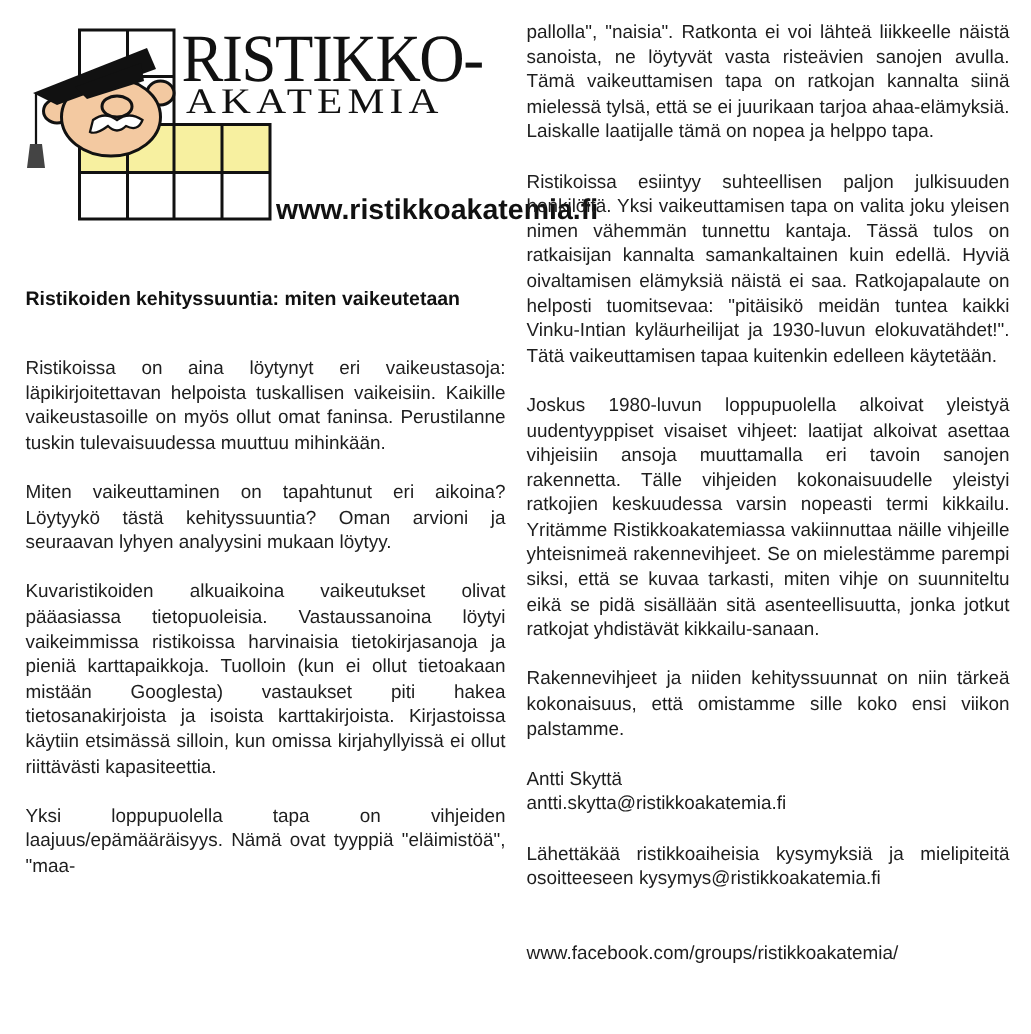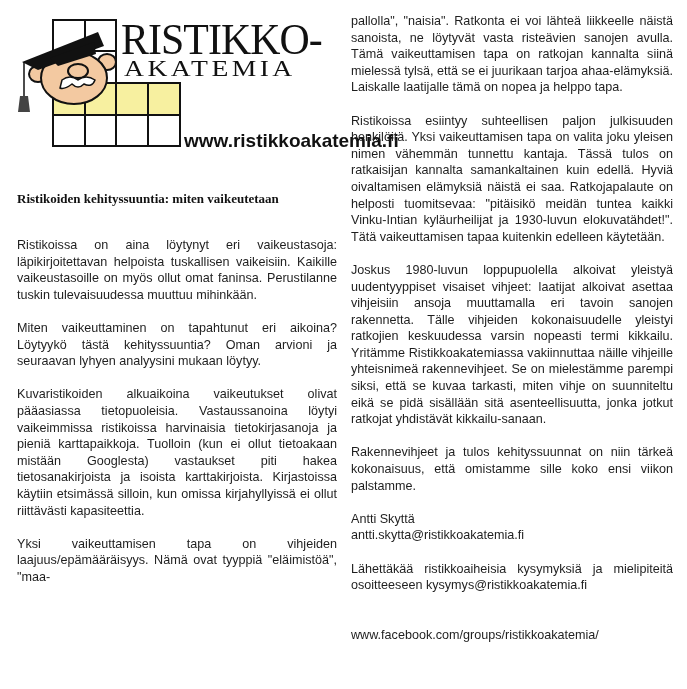--- a/index.html
+++ b/index.html
@@ -10,21 +10,21 @@
   .brand-line1 { position: absolute; left: 121px; top: 17px; font-family: "Liberation Serif", serif;
                  font-size: 45px; line-height: 45px; letter-spacing: -1px; color: #111; white-space: nowrap; transform: scaleX(0.93); transform-origin: left top; }
   .brand-line2 { position: absolute; left: 124px; top: 56px; font-family: "Liberation Serif", serif;
                  font-size: 24px; line-height: 24px; letter-spacing: 3px; color: #111; white-space: nowrap; transform: scaleX(1.15); transform-origin: left top; }
   .brand-url { position: absolute; left: 184px; top: 130px; font-family: "Liberation Sans", sans-serif;
                font-weight: bold; font-size: 19px; color: #111; white-space: nowrap; }
   .col { position: absolute; font-family: "Liberation Sans", sans-serif; font-size: 12.6px; line-height: 16.6px; color: #1e1e1e; }
   .col-left { left: 17px; top: 237px; width: 320px; }
   .col-right { left: 351px; top: 13px; width: 322px; }
   .col p { margin: 0 0 16.6px 0; text-align: justify; }
-  .headline { position: absolute; left: 17px; top: 191px; font-family: Liberation Serif, serif; font-weight: bold; font-size: 13px; color: #111; white-space: nowrap; }
+  .headline { position: absolute; left: 17px; top: 191px; font-family: Liberation Sans, sans-serif; font-weight: bold; font-size: 13px; color: #111; white-space: nowrap; }
   .nj { text-align: center; }
 </style>
 </head>
 <body>
 
 <div class="logo">
   <svg width="200" height="160" viewBox="0 0 200 160">
 
     <rect x="53" y="83" width="127" height="32" fill="#f7f0a0"></rect>
 
@@ -56,28 +56,28 @@
   <div class="brand-line2">AKATEMIA</div>
   <div class="brand-url">www.ristikkoakatemia.fi</div>
 </div>
 
 <div class="headline">Ristikoiden kehityssuuntia: miten vaikeutetaan</div>
 
 <div class="col col-left">
   <p>Ristikoissa on aina löytynyt eri vaikeustasoja: läpikirjoitettavan helpoista tuskallisen vaikeisiin. Kaikille vaikeustasoille on myös ollut omat faninsa. Perustilanne tuskin tulevaisuudessa muuttuu mihinkään.</p>
   <p>Miten vaikeuttaminen on tapahtunut eri aikoina? Löytyykö tästä kehityssuuntia? Oman arvioni ja seuraavan lyhyen analyysini mukaan löytyy.</p>
   <p>Kuvaristikoiden alkuaikoina vaikeutukset olivat pääasiassa tietopuoleisia. Vastaussanoina löytyi vaikeimmissa ristikoissa harvinaisia tietokirjasanoja ja pieniä karttapaikkoja. Tuolloin (kun ei ollut tietoakaan mistään Googlesta) vastaukset piti hakea tietosanakirjoista ja isoista karttakirjoista. Kirjastoissa käytiin etsimässä silloin, kun omissa kirjahyllyissä ei ollut riittävästi kapasiteettia.</p>
-  <p>Yksi vaikeuttamisen tapa on vihjeiden laajuus/epämääräisyys. Nämä ovat tyyppiä "eläimistöä", "maa-</p>
+  <p>Yksi loppupuolella tapa on vihjeiden laajuus/epämääräisyys. Nämä ovat tyyppiä "eläimistöä", "maa-</p>
 </div>
 
 <div class="col col-right">
   <p>pallolla", "naisia". Ratkonta ei voi lähteä liikkeelle näistä sanoista, ne löytyvät vasta risteävien sanojen avulla. Tämä vaikeuttamisen tapa on ratkojan kannalta siinä mielessä tylsä, että se ei juurikaan tarjoa ahaa-elämyksiä. Laiskalle laatijalle tämä on nopea ja helppo tapa.</p>
   <p>Ristikoissa esiintyy suhteellisen paljon julkisuuden henkilöitä. Yksi vaikeuttamisen tapa on valita joku yleisen nimen vähemmän tunnettu kantaja. Tässä tulos on ratkaisijan kannalta samankaltainen kuin edellä. Hyviä oivaltamisen elämyksiä näistä ei saa. Ratkojapalaute on helposti tuomitsevaa: "pitäisikö meidän tuntea kaikki Vinku-Intian kyläurheilijat ja 1930-luvun elokuvatähdet!". Tätä vaikeuttamisen tapaa kuitenkin edelleen käytetään.</p>
   <p>Joskus 1980-luvun loppupuolella alkoivat yleistyä uudentyyppiset visaiset vihjeet: laatijat alkoivat asettaa vihjeisiin ansoja muuttamalla eri tavoin sanojen rakennetta. Tälle vihjeiden kokonaisuudelle yleistyi ratkojien keskuudessa varsin nopeasti termi kikkailu. Yritämme Ristikkoakatemiassa vakiinnuttaa näille vihjeille yhteisnimeä rakennevihjeet. Se on mielestämme parempi siksi, että se kuvaa tarkasti, miten vihje on suunniteltu eikä se pidä sisällään sitä asenteellisuutta, jonka jotkut ratkojat yhdistävät kikkailu-sanaan.</p>
-  <p>Rakennevihjeet ja tulos kehityssuunnat on niin tärkeä kokonaisuus, että omistamme sille koko ensi viikon palstamme.</p>
+  <p>Rakennevihjeet ja niiden kehityssuunnat on niin tärkeä kokonaisuus, että omistamme sille koko ensi viikon palstamme.</p>
   <p class="nj">
     <span>Antti Skyttä</span><br>
     <span>antti.skytta@ristikkoakatemia.fi</span>
   </p>
   <p>Lähettäkää ristikkoaiheisia kysymyksiä ja mielipiteitä osoitteeseen kysymys@ristikkoakatemia.fi</p>
   <p class="nj">
     <br>
     <span>www.facebook.com/groups/ristikkoakatemia/</span>
   </p>
 </div>

